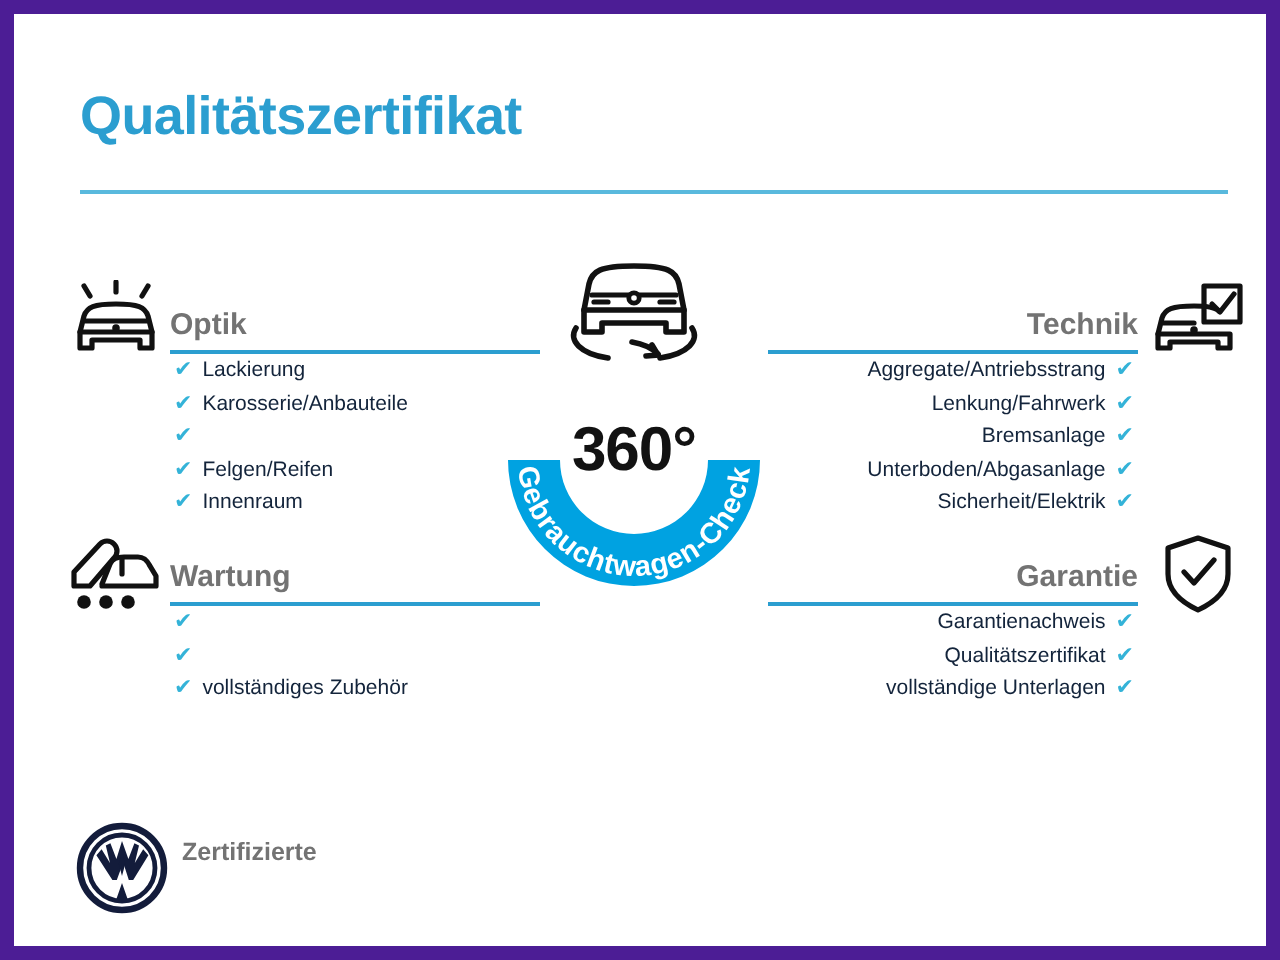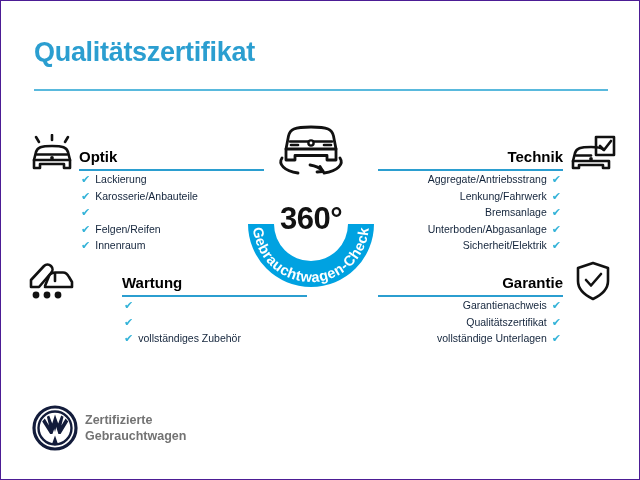--- a/index.html
+++ b/index.html
@@ -4,42 +4,42 @@
 <style>
   html,body{margin:0;padding:0;}
   body{
     width:640px;height:480px;overflow:hidden;
     background:#ffffff;
     font-family:"Liberation Sans","DejaVu Sans",sans-serif;
   }
   .page{
     position:relative;width:640px;height:480px;
     box-sizing:border-box;
-    border:1px solid #4c1d95;
+    border:7px solid #4c1d95;
     background:#ffffff;
   }
 
   
   .title{
     position:absolute;left:33px;top:36px;
     font-size:27px;font-weight:bold;letter-spacing:-0.3px;
     color:#2b9ed0;
     white-space:nowrap;
   }
   .title-rule{
     position:absolute;left:33px;top:88px;width:574px;height:2px;
     background:#59b9dd;
   }
 
   
   .section{position:absolute;}
   .sec-head{position:relative;height:30px;}
   .sec-title{
     position:absolute;bottom:6px;
-    font-size:15px;font-weight:bold;color:#000000;
+    font-size:15px;font-weight:bold;color:#737373;
     white-space:nowrap;
   }
   .sec-rule{
     position:absolute;height:2px;background:#2b9ed0;
   }
   .items{position:absolute;}
   .item{
     font-size:10.5px;color:#13243b;
     line-height:16.5px;white-space:nowrap;
     display:flex;align-items:center;
@@ -61,21 +61,21 @@
   .right .sec-rule{left:0;right:0;bottom:0;}
   .right .items{right:2px;text-align:right;}
   .right .item{justify-content:flex-end;margin-left:11px;}
   .right .chk{margin-left:5px;}
 
   
   .sec-icon{position:absolute;}
 
   
   #sec-optik   {left:78px; top:140px; width:185px;}
-  #sec-wartung {left:78px; top:266px; width:185px;margin-left:43px;}
+  #sec-wartung {left:78px; top:266px; width:185px;}
   #sec-technik {left:377px;top:140px; width:185px;}
   #sec-garantie{left:377px;top:266px; width:185px;}
 
   #icon-optik   {left:26px; top:133px;}
   #icon-wartung {left:26px; top:259px;}
   #icon-technik {left:568px;top:133px;}
   #icon-garantie{left:572px;top:259px;}
 
   
   .badge{
@@ -300,17 +300,16 @@
         <circle cx="23" cy="23" r="16.5" fill="none" stroke="#131c3b" stroke-width="2.4"></circle>
         <path d="M23 9.5 L26.2 18.5 L29.2 10.6 L31.5 11.8 L29.4 20.5 L33.6 13.6
                  L36.2 16.6 L28.6 29 L26.4 29 L23.6 20.2 L20.4 29 L18.2 29
                  L10.2 16.6 L12.8 13.6 L17 20.5 L14.9 11.8 L17.2 10.6 L20.2 18.5 Z
                  M23 30.5 L25.8 38.5 L23 40.2 L20.2 38.5 Z" fill="#131c3b"></path>
         <path d="M23 14 L24.6 21 L23 27 L21.4 21 Z" fill="#131c3b"></path>
       </svg>
     </div>
     <div class="vw-text">
       <div>Zertifizierte</div>
-      <div>Gebrauchtwagen</div>
     </div>
   </div>
 
 </div>
 
 </body></html>

